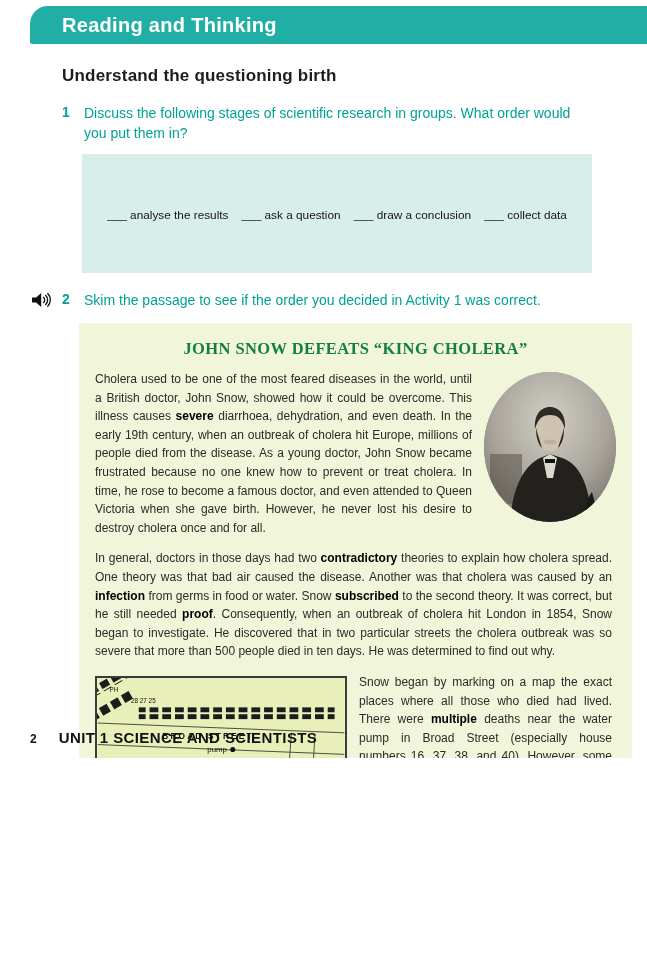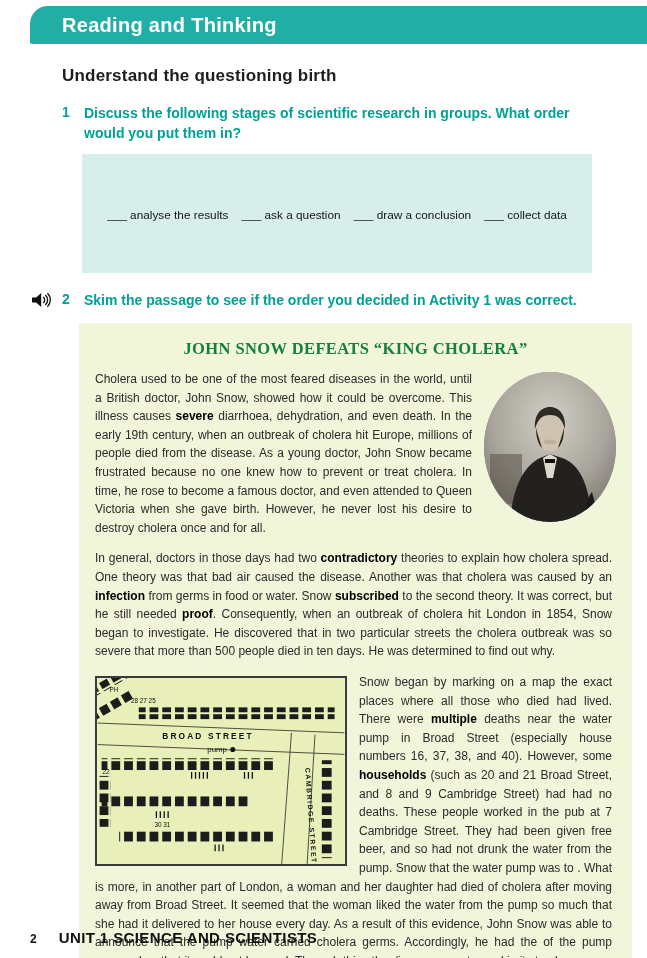--- a/index.html
+++ b/index.html
@@ -1,29 +1,29 @@
 <!DOCTYPE html>
 <html><head>
 <meta charset="utf-8">
 <style>
   html,body{margin:0;padding:0;background:#ffffff;}
   body{font-family:"Liberation Sans", sans-serif; -webkit-font-smoothing:antialiased;}
-  .page{position:relative;width:647px;height:958px;background:#fff;overflow:hidden;}
+  .page{position:relative;width:647px;height:758px;background:#fff;overflow:hidden;}
 
   
   .band{position:absolute;top:6px;left:30px;right:0;height:38px;background:#21aea5;border-top-left-radius:18px;border-bottom-left-radius:2px;}
   .band h1{margin:0;padding:0 0 0 32px;line-height:38px;font-size:20px;font-weight:bold;color:#ffffff;letter-spacing:.3px;}
 
   .content{position:absolute;top:44px;left:62px;right:18px;}
 
   .section-title{margin:22px 0 0 0;font-size:17px;font-weight:bold;color:#1d1d1d;letter-spacing:.2px;}
 
   .activity{display:flex;align-items:flex-start;margin-top:17px;position:relative;}
   .activity .num{flex:0 0 22px;font-size:14px;font-weight:bold;color:#00a295;padding-top:1px;}
-  .activity .prompt{margin:0;max-width:505px;font-size:14px;font-weight:bold;color:#00a295;line-height:1.45;}
+  .activity .prompt{margin:0;max-width:505px;font-size:14px;font-weight:normal;color:#00a295;line-height:1.45;}
 
   .stages-box{margin:10px 0 0 20px;width:510px;box-sizing:border-box;background:#d7eeeb;padding:9px 10px 4px;text-align:center;font-size:11.8px;color:#141414;line-height:1.8;white-space:pre-wrap;}
 
   .activity2 .audio{position:absolute;left:-30px;top:2px;width:20px;height:16px;}
 
   
   .passage{margin:13px 0 0 17px;width:553px;box-sizing:border-box;background:#f1f5d9;padding:13px 16px 15px;}
   .passage-title{margin:3px 0 11px 0;text-align:center;font-family:"Liberation Serif", serif;font-size:16.5px;font-weight:bold;color:#15803d;letter-spacing:.4px;}
   .para{margin:0 4px 12px 0;font-size:12px;line-height:1.55;color:#2b2b2b;text-align:justify;}
   .para b{color:#000;}

